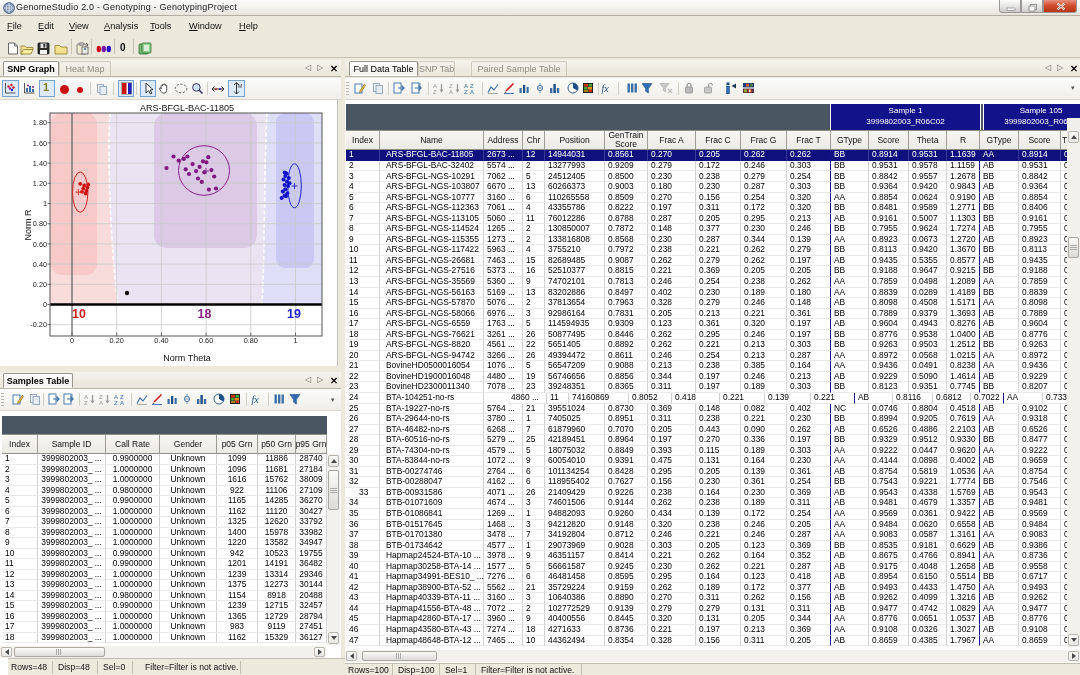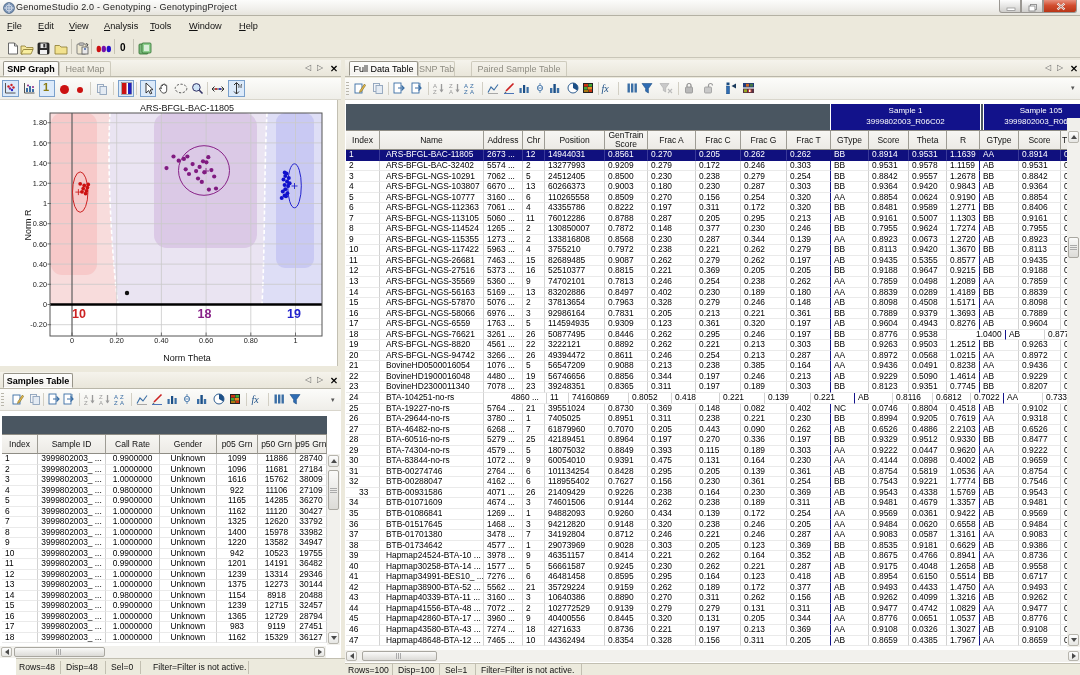--- a/index.html
+++ b/index.html
@@ -722,21 +722,21 @@
 <div class="abs" style="left:330px;top:488px;width:7px;height:5px;background:repeating-linear-gradient(#aaa 0 1px,transparent 1px 2px)"></div>
 <div class="abs sb-track" style="left:0px;top:646px;width:326px;height:12px"></div>
 <div class="sb-btn" style="left:1px;top:647px;width:11px;height:10px">
     <div class="arr" style="border-width:3px 4px 3px 0;border-color:transparent #4a4a4a transparent transparent"></div>
   </div>
 <div class="sb-btn" style="left:314px;top:647px;width:11px;height:10px">
     <div class="arr" style="border-width:3px 0 3px 4px;border-color:transparent transparent transparent #4a4a4a"></div>
   </div>
 <div class="sb-thumb" style="left:14px;top:647px;width:91px;height:10px"></div>
 <div class="abs" style="left:56px;top:649px;width:6px;height:6px;background:repeating-linear-gradient(90deg,#aaa 0 1px,transparent 1px 2px)"></div>
-<div class="abs statusbar" style="left:16px;top:658px;width:341px;height:17px">
+<div class="abs statusbar" style="left:8px;top:658px;width:341px;height:17px">
     <span class="sitem" style="left:3px">Rows=48</span>
     <span class="ssep" style="left:44px"></span>
     <span class="sitem" style="left:50px">Disp=48</span>
     <span class="ssep" style="left:89px"></span>
     <span class="sitem" style="left:95px">Sel=0</span>
     <span class="ssep" style="left:124px"></span>
     <span class="sitem" style="left:137px">Filter=Filter is not active.</span>
     <span class="ssep" style="left:232px"></span>
   </div>
 <div class="abs" style="left:345px;top:100px;width:735px;height:563px;background:#fff"></div>
@@ -1100,31 +1100,31 @@
       <div class="c l" style="width:22px;padding-left:3px;">26</div>
       <div class="c l" style="width:60px;padding-left:3px;">50877495</div>
       <div class="c l" style="width:43px;padding-left:3px;">0.8446</div>
       <div class="c l" style="width:48px;padding-left:3px;">0.262</div>
       <div class="c l" style="width:45px;padding-left:3px;">0.295</div>
       <div class="c l" style="width:46px;padding-left:3px;">0.246</div>
       <div class="c l" style="width:44px;padding-left:3px;border-right:1.6px solid #12128b;">0.197</div>
       <div class="c l" style="width:38px;padding-left:3px;">BB</div>
       <div class="c l" style="width:40px;padding-left:3px;">0.8776</div>
       <div class="c l" style="width:38px;padding-left:3px;">0.9538</div>
-      <div class="c l" style="width:33px;padding-left:3px;border-right:1.6px solid #12128b;margin-left:26px;">1.0400</div>
+      <div class="c l" style="width:33px;padding-left:3px;border-right:1.6px solid #12128b;">1.0400</div>
       <div class="c l" style="width:39px;padding-left:3px;">AB</div>
       <div class="c l" style="width:42px;padding-left:3px;">0.8776</div>
       <div class="c l" style="width:8px;padding-left:3px;">0.</div>
     </div>
     <div class="r" style="height:10.557px">
       <div class="c l" style="width:34px;padding-left:3px;">19</div>
       <div class="c l" style="width:104px;padding-left:6px;">ARS-BFGL-NGS-8820</div>
       <div class="c l" style="width:39px;padding-left:3px;">4561 ...</div>
       <div class="c l" style="width:22px;padding-left:3px;">22</div>
-      <div class="c l" style="width:60px;padding-left:3px;">3222121</div>
+      <div class="c l" style="width:60px;padding-left:3px;">5651405</div>
       <div class="c l" style="width:43px;padding-left:3px;">0.8892</div>
       <div class="c l" style="width:48px;padding-left:3px;">0.262</div>
       <div class="c l" style="width:45px;padding-left:3px;">0.221</div>
       <div class="c l" style="width:46px;padding-left:3px;">0.213</div>
       <div class="c l" style="width:44px;padding-left:3px;border-right:1.6px solid #12128b;">0.303</div>
       <div class="c l" style="width:38px;padding-left:3px;">BB</div>
       <div class="c l" style="width:40px;padding-left:3px;">0.9263</div>
       <div class="c l" style="width:38px;padding-left:3px;">0.9503</div>
       <div class="c l" style="width:33px;padding-left:3px;border-right:1.6px solid #12128b;">1.2512</div>
       <div class="c l" style="width:39px;padding-left:3px;">BB</div>

